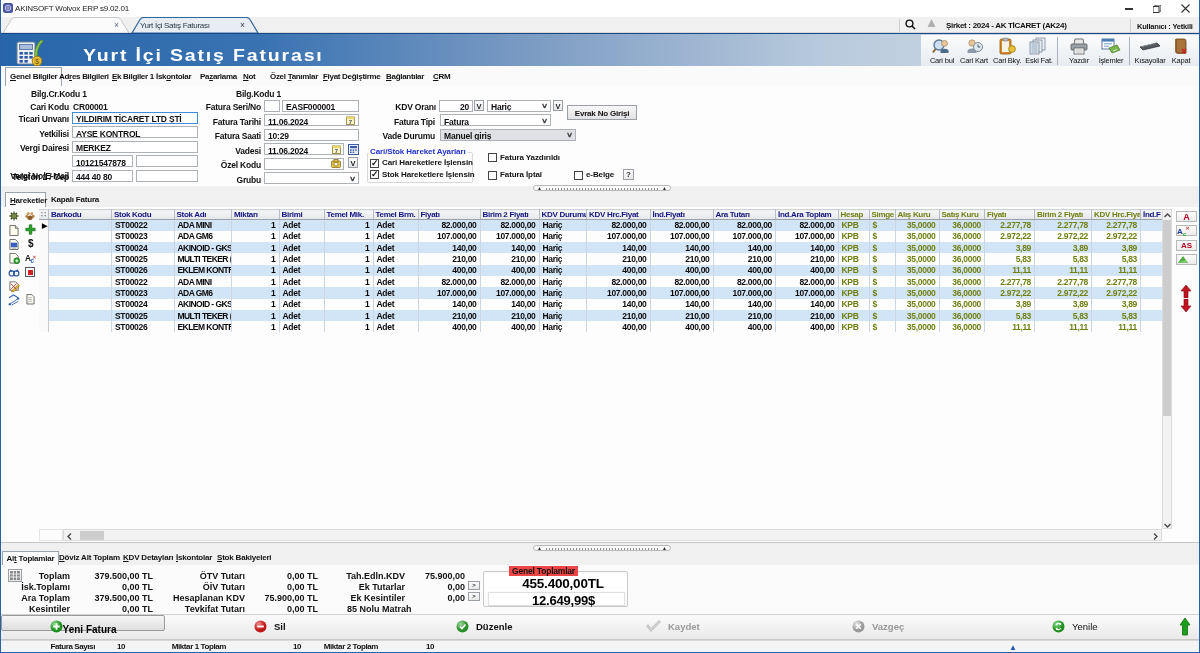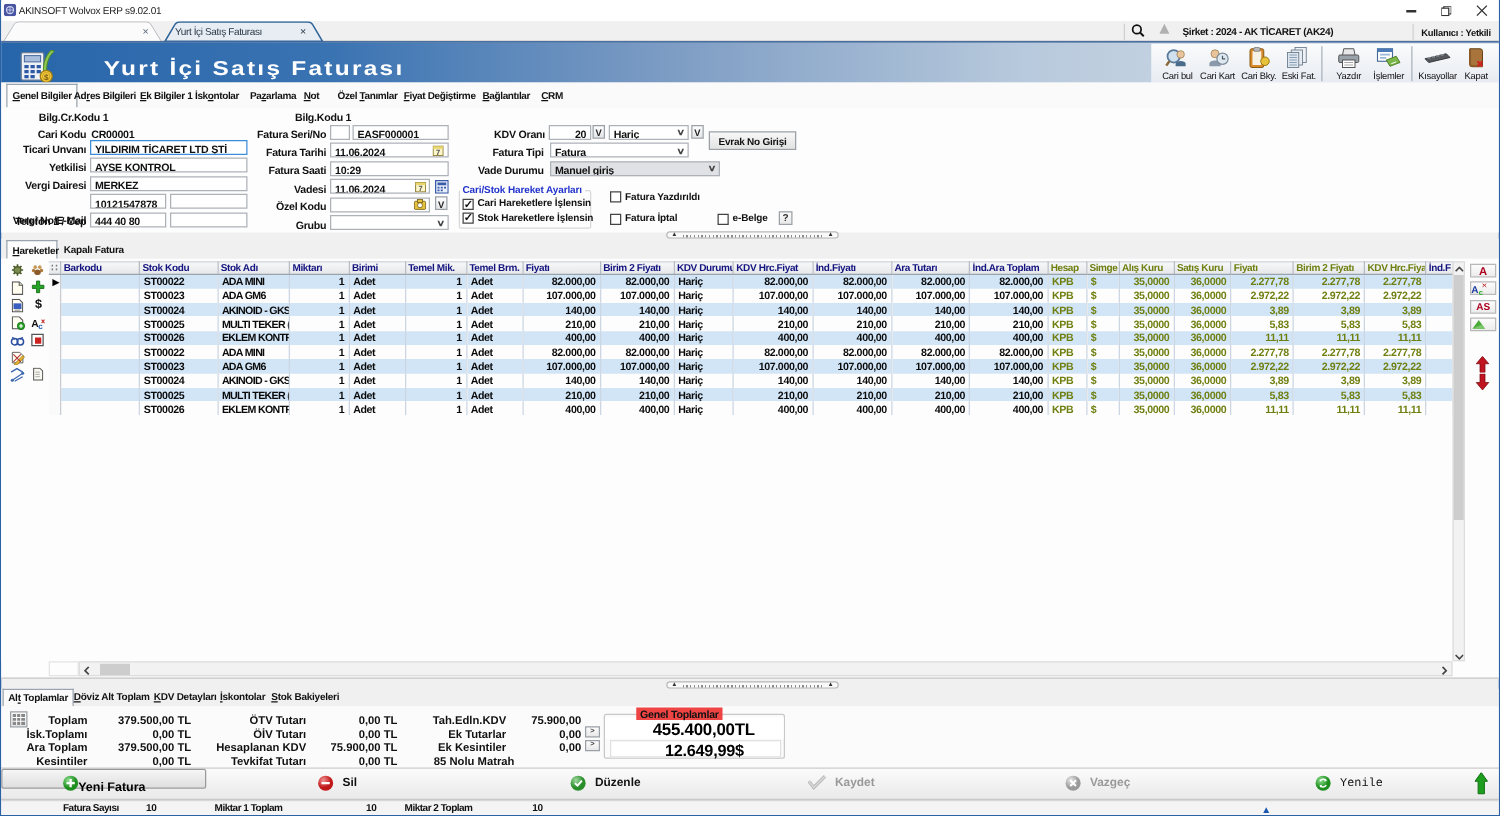--- a/index.html
+++ b/index.html
@@ -849,21 +849,21 @@
   <div class="bigbtn" style="left:1051px;top:5px;color:#111;"><svg class="ic" width="13" height="13" viewBox="0 0 13 13">
           <circle cx="6.5" cy="6.5" r="6" fill="url(#gg3)"></circle>
           <defs>
             <radialGradient id="gg3" cx="0.35" cy="0.3">
               <stop offset="0" stop-color="#8fe08f"></stop>
               <stop offset="1" stop-color="#1e8f1e"></stop>
             </radialGradient>
           </defs>
           <path d="M4 5 a3 3 0 0 1 5 -0.5 M9 8 a3 3 0 0 1 -5 0.5" stroke="#fff" stroke-width="1.2" fill="none"></path>
           <path d="M8.6 2.8 l0.6 2 -2 0.4Z M4.4 10.2 l-0.6-2 2-0.4Z" fill="#fff"></path>
-        </svg><span class="t" style="font-weight:normal;font-family:Liberation Mono, monospace;">Yenile</span></div>
+        </svg><span class="t" style="font-weight:normal;">Yenile</span></div>
   <svg class="abs" style="left:1178px;top:3px" width="12" height="18" viewBox="0 0 12 18">
         <path d="M6 0 L11 7 H8.5 V17 H3.5 V7 H1 Z" fill="#1e9e1e" stroke="#0f6f0f" stroke-width="0.8"></path>
       </svg>
 </div>
 
 <div id="statusbar">
   <div class="st" style="left:0;width:94px;">Fatura Sayısı</div>
       <div class="st" style="left:0;width:124px;">10</div>
   <div class="st" style="left:0;width:225px;">Miktar 1 Toplam</div>
       <div class="st" style="left:0;width:300px;">10</div>

